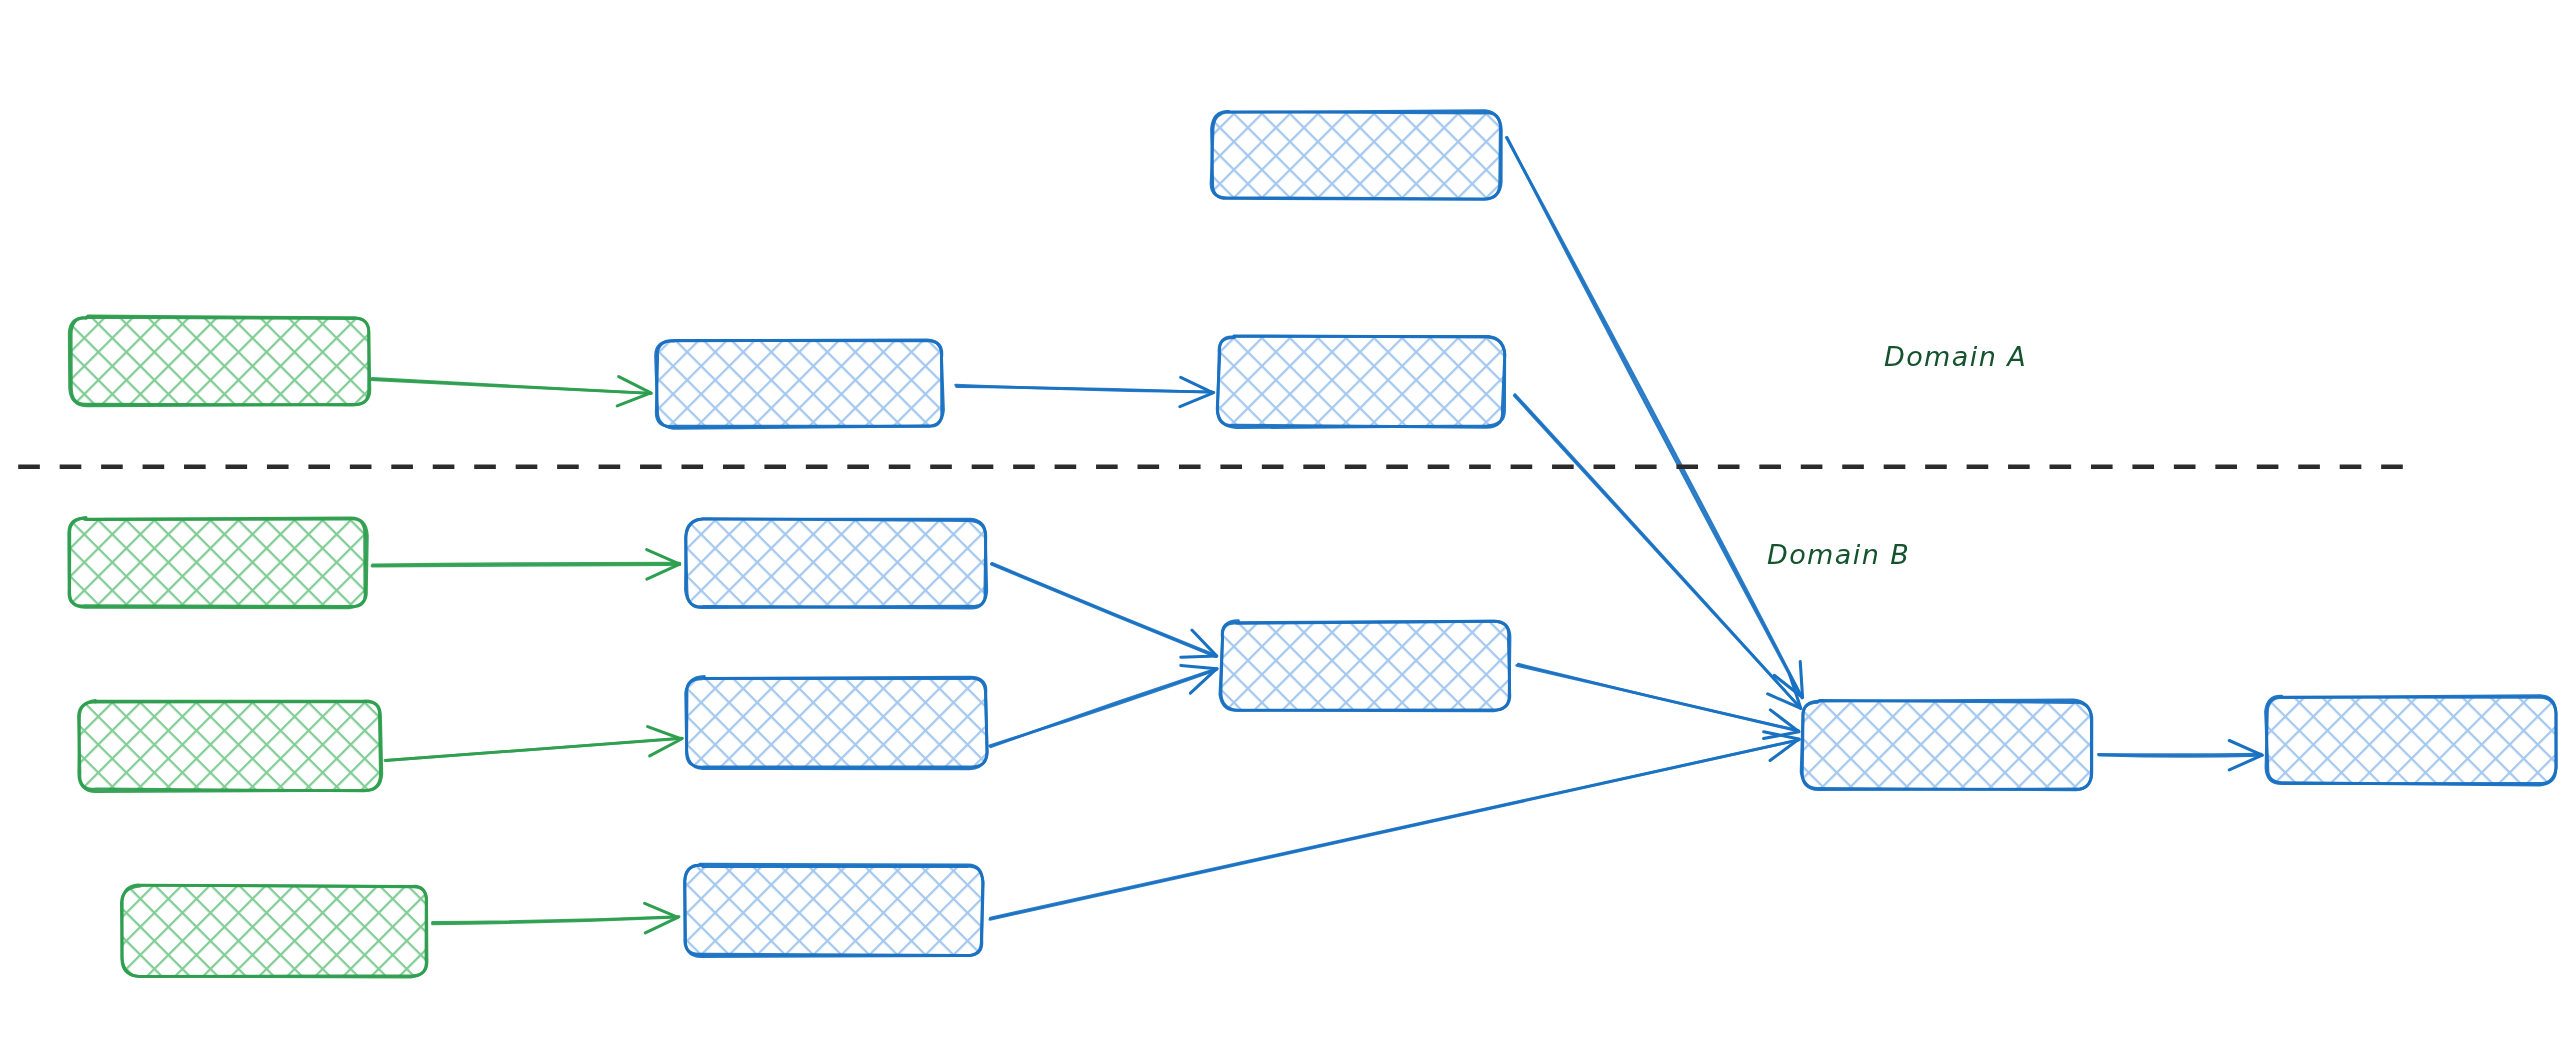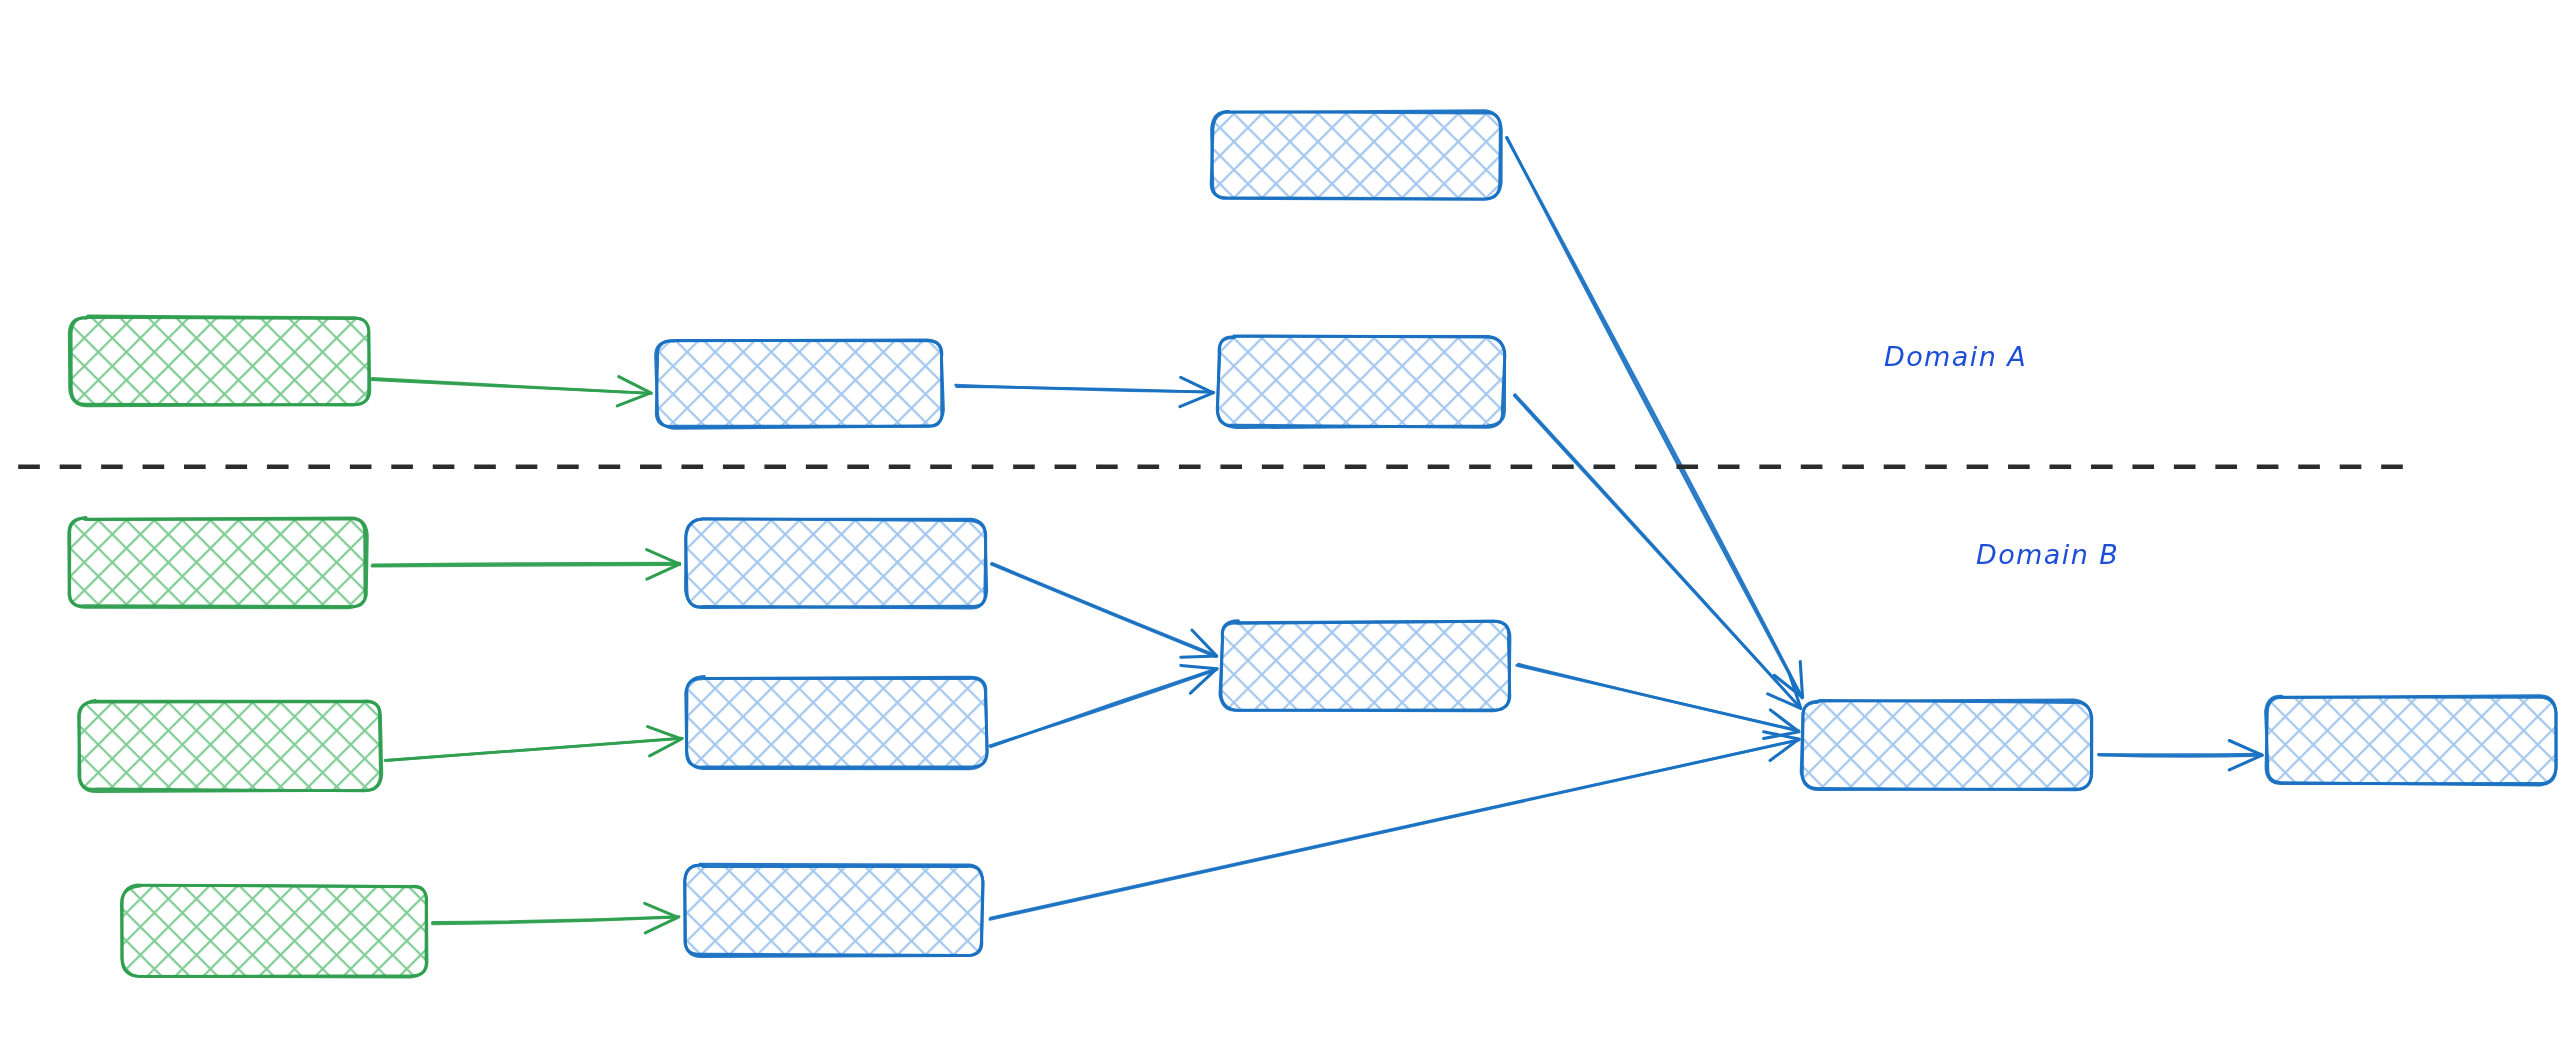--- a/index.html
+++ b/index.html
@@ -22,27 +22,27 @@
     inset: 0;
     width: 2576px;
     height: 1049px;
     display: block;
   }
   .domain-label {
     position: absolute;
     font-family: "DejaVu Sans", sans-serif;
     font-size: 27px;
     font-style: italic;
-    color: #1d4ed8;
+    color: #14532d;
     letter-spacing: 1.4px;
     white-space: nowrap;
     user-select: none;
   }
   #domain-a-label { left: 1884px; top: 341px; }
-  #domain-b-label { left: 1976px; top: 539px; }
+  #domain-b-label { left: 1767px; top: 539px; }
 </style>
 </head>
 <body>
 
 <div id="canvas-wrap">
 
   <svg id="diagram-svg" viewBox="0 0 2858 1164" xmlns="http://www.w3.org/2000/svg">
     <defs>
       <pattern id="hatch-green" width="22" height="22" patternUnits="userSpaceOnUse" patternTransform="rotate(45)">
         <rect width="22" height="22" fill="#ffffff"></rect>

